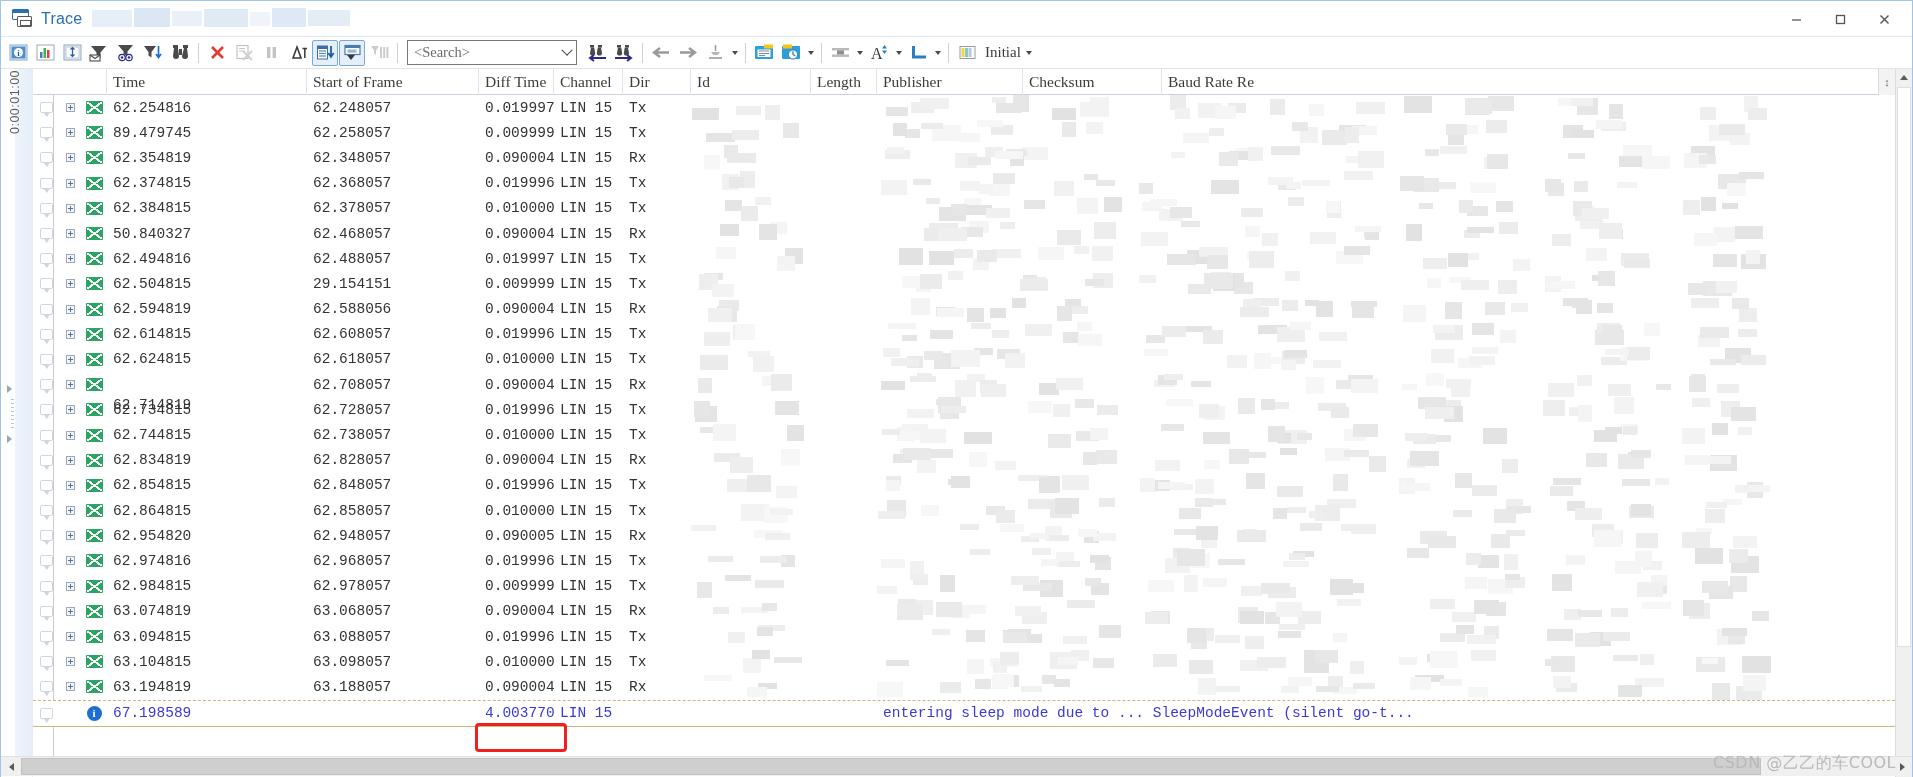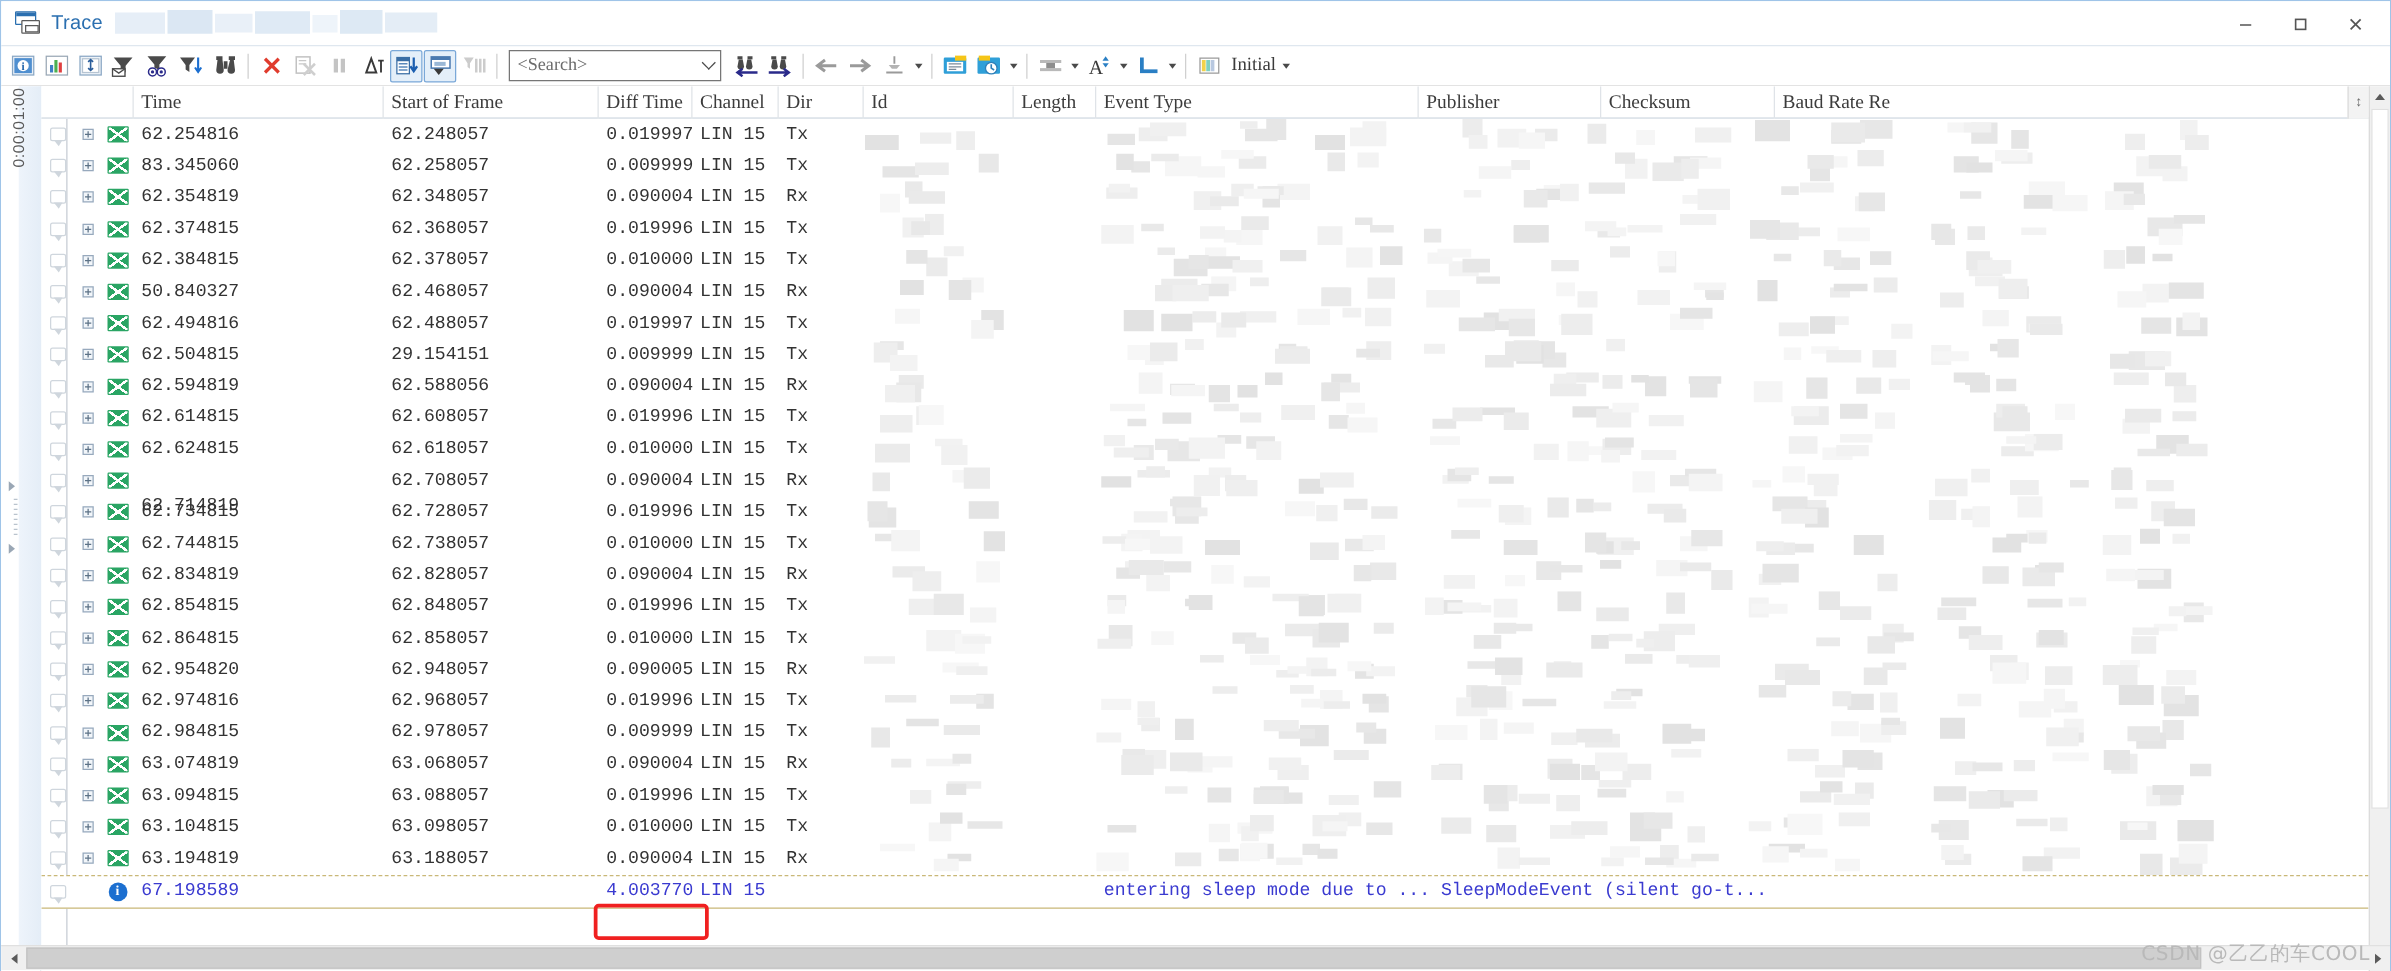--- a/index.html
+++ b/index.html
@@ -589,21 +589,20 @@
 
       <div class="thead" id="thead">
           <div class="th" style="width: 74px;"></div>
           <div class="th" style="width: 200px;">Time</div>
           <div class="th" style="width: 172px;">Start of Frame</div>
           <div class="th" style="width: 75px;">Diff Time</div>
           <div class="th" style="width: 69px;">Channel</div>
           <div class="th" style="width: 68px;">Dir</div>
           <div class="th" style="width: 120px;">Id</div>
           <div class="th" style="width: 66px;">Length</div>
-          <div class="th" style="width: 258px;">Event Type</div>
           <div class="th" style="width: 146px;">Publisher</div>
           <div class="th" style="width: 139px;">Checksum</div>
           <div class="th" style="width: 100px;">Baud Rate Re</div>
         </div>
 
       <div class="tbody" id="tbody">
         <div class="treeline"></div>
       <div class="row">
             <div class="cell c-bubble">
               <span class="bubble"></span>
@@ -667,21 +666,21 @@
           <div class="row">
             <div class="cell c-bubble">
               <span class="bubble"></span>
             </div>
             <div class="cell c-expand">
               <span class="plusbox"></span>
             </div>
             <div class="cell c-msgicon">
               <span class="msgicon"></span>
             </div>
-            <div class="cell" style="width: 200px;">83.345060</div>
+            <div class="cell" style="width: 200px;">89.479745</div>
             <div class="cell" style="width: 172px;">62.258057</div>
             <div class="cell" style="width: 75px;">0.009999</div>
             <div class="cell" style="width: 69px;">LIN 15</div>
             <div class="cell" style="width: 68px;">Tx</div>
             <div class="cell blurcell" style="width: 120px;">
               <i style="left:15px;top:13px;width:29px;height:9px;background:rgb(229,229,229)"></i>
               <i style="left:92px;top:3px;width:16px;height:15px;background:rgb(232,232,232)"></i>
               <i style="left:41px;top:10px;width:27px;height:10px;background:rgb(237,237,237)"></i>
             </div>
             <div class="cell" style="width: 66px;"></div>

